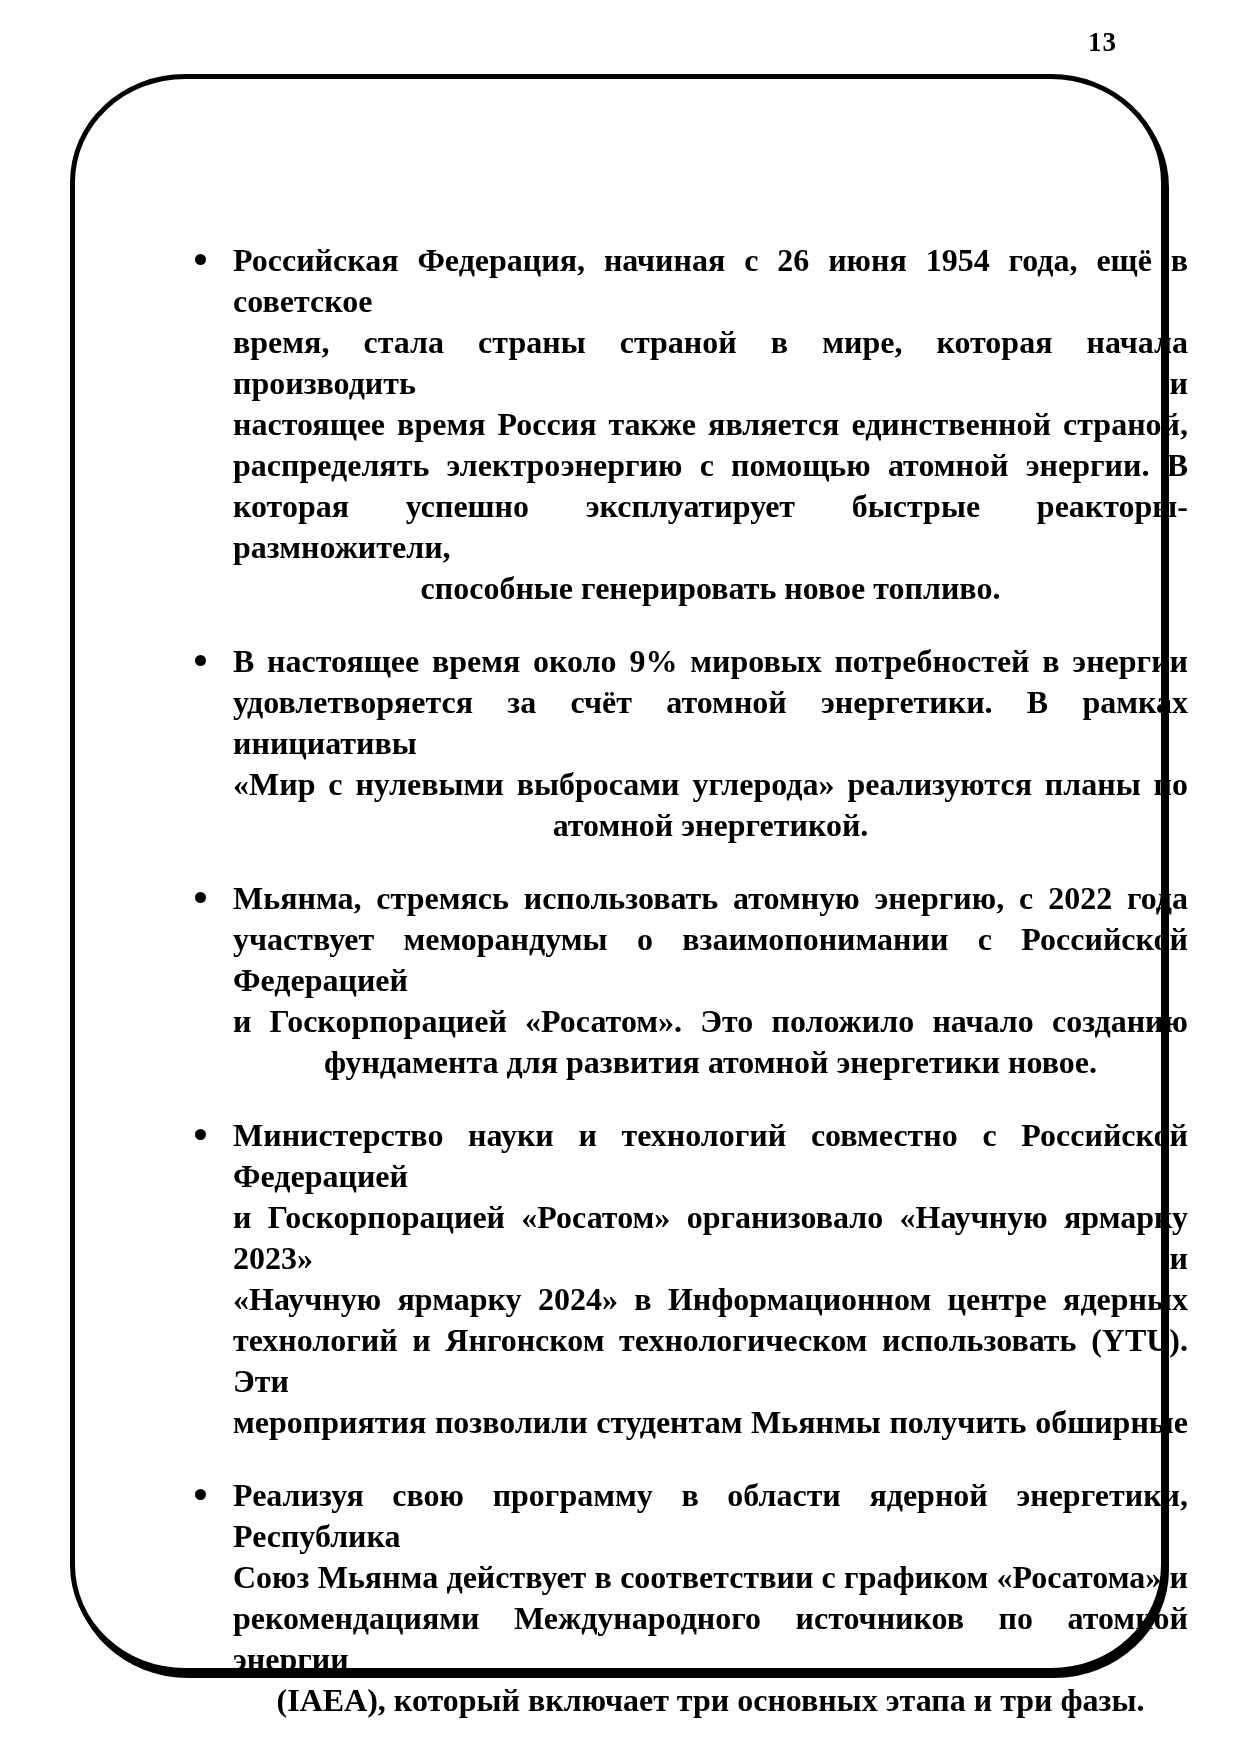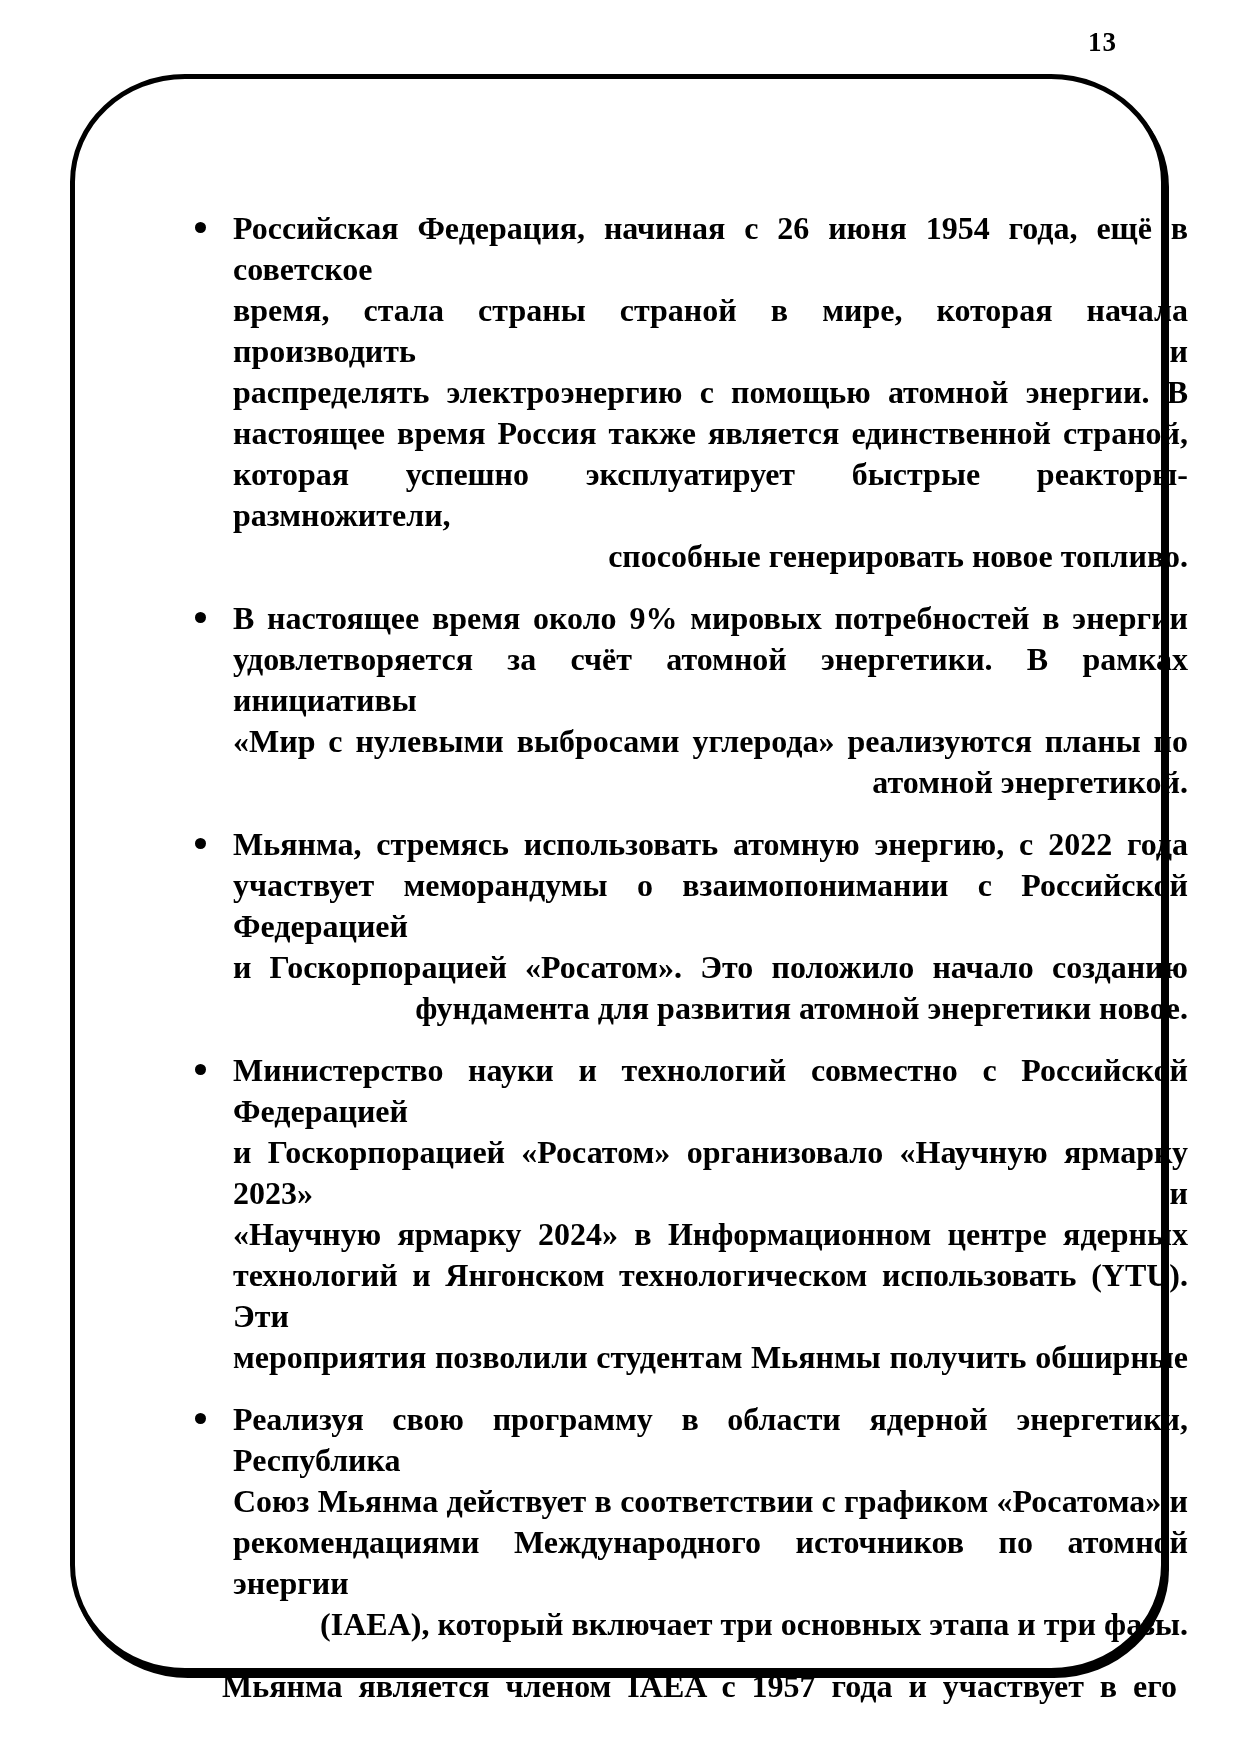--- a/index.html
+++ b/index.html
@@ -30,54 +30,55 @@
     background: #ffffff;
   }
   .bullets {
     position: absolute;
     left: 120px; top: 129px;
     width: 1000px;
   }
   .bullet {
     display: flex;
     margin-bottom: 21px;
+    margin-top: 32px;
   }
   .dot {
     flex: none;
     width: 11px; height: 11px;
     margin-top: 14px;
     border-radius: 50%;
     background: #000000;
   }
   .lines {
     margin-left: 27px;
     width: 955px;
     font-size: 32px;
     line-height: 41px;
   }
-  .line { text-align: right; white-space: normal; }
+  .line { text-align: center; white-space: normal; }
   .line.just {
     text-align: justify;
     text-align-last: justify;
   }
 </style>
 </head>
 <body>
 
 <div class="page-number">13</div>
 
 <div class="frame">
   <div class="bullets" id="bullets">
       <div class="bullet">
         <span class="dot"></span>
         <div class="lines">
           <div class="line just">Российская Федерация, начиная с 26 июня 1954 года, ещё в советское</div>
           <div class="line just">время, стала страны страной в мире, которая начала производить и</div>
+          <div class="line just">настоящее время Россия также является единственной страной,</div>
           <div class="line just">распределять электроэнергию с помощью атомной энергии. В</div>
-          <div class="line just">настоящее время Россия также является единственной страной,</div>
           <div class="line just">которая успешно эксплуатирует быстрые реакторы-размножители,</div>
           <div class="line">способные генерировать новое топливо.</div>
         </div>
       </div>
       <div class="bullet">
         <span class="dot"></span>
         <div class="lines">
           <div class="line just">В настоящее время около 9% мировых потребностей в энергии</div>
           <div class="line just">удовлетворяется за счёт атомной энергетики. В рамках инициативы</div>
           <div class="line just">«Мир с нулевыми выбросами углерода» реализуются планы по</div>

